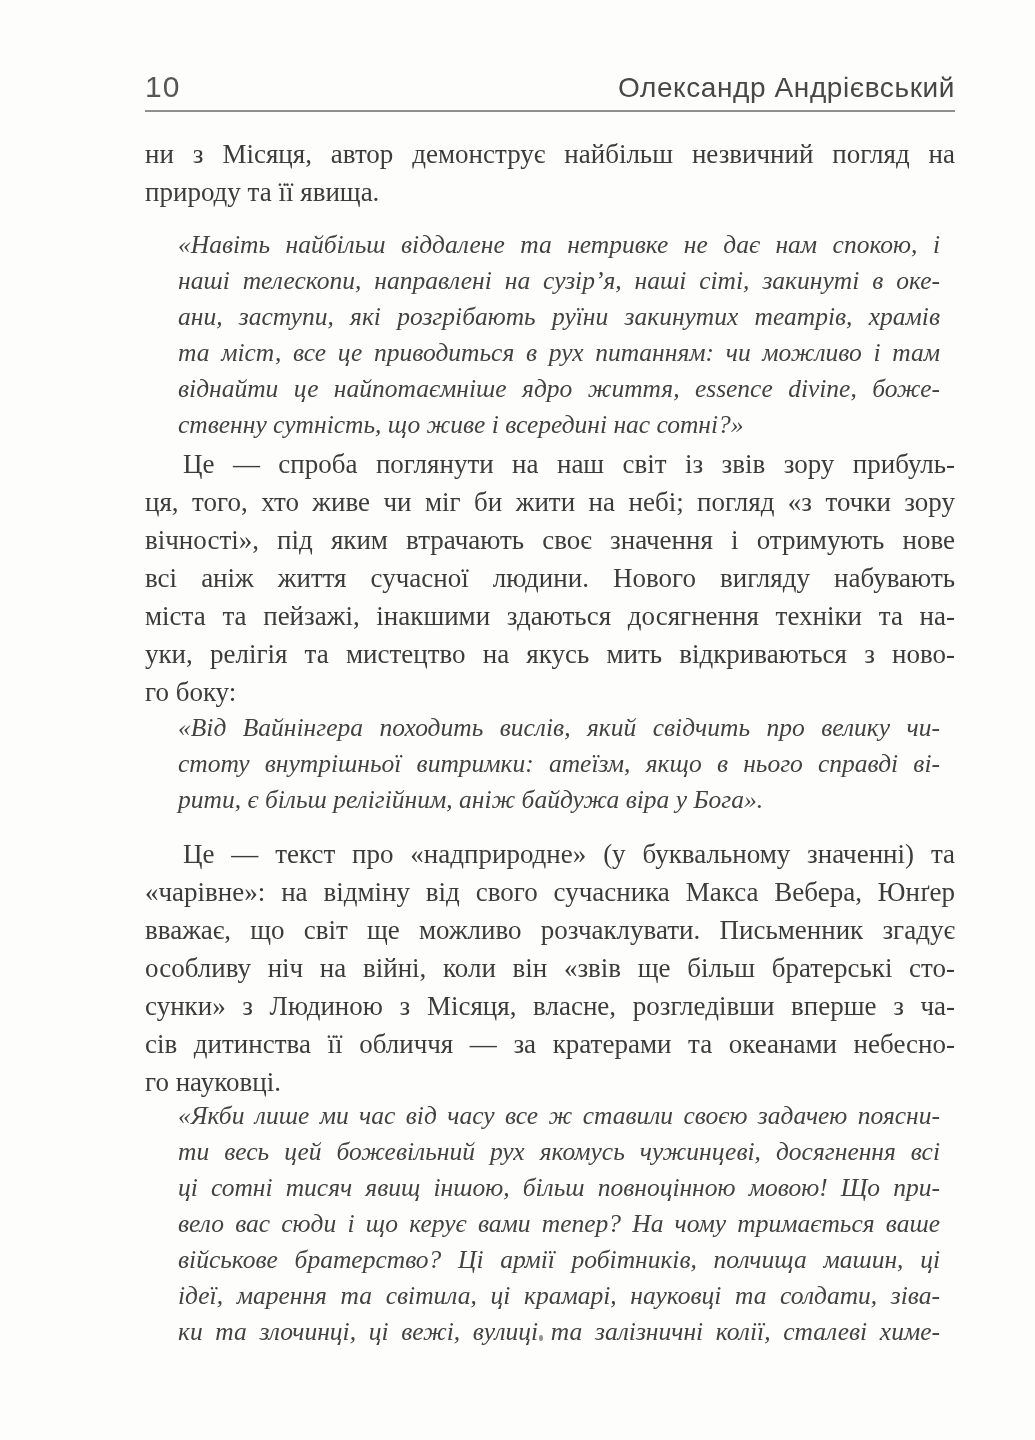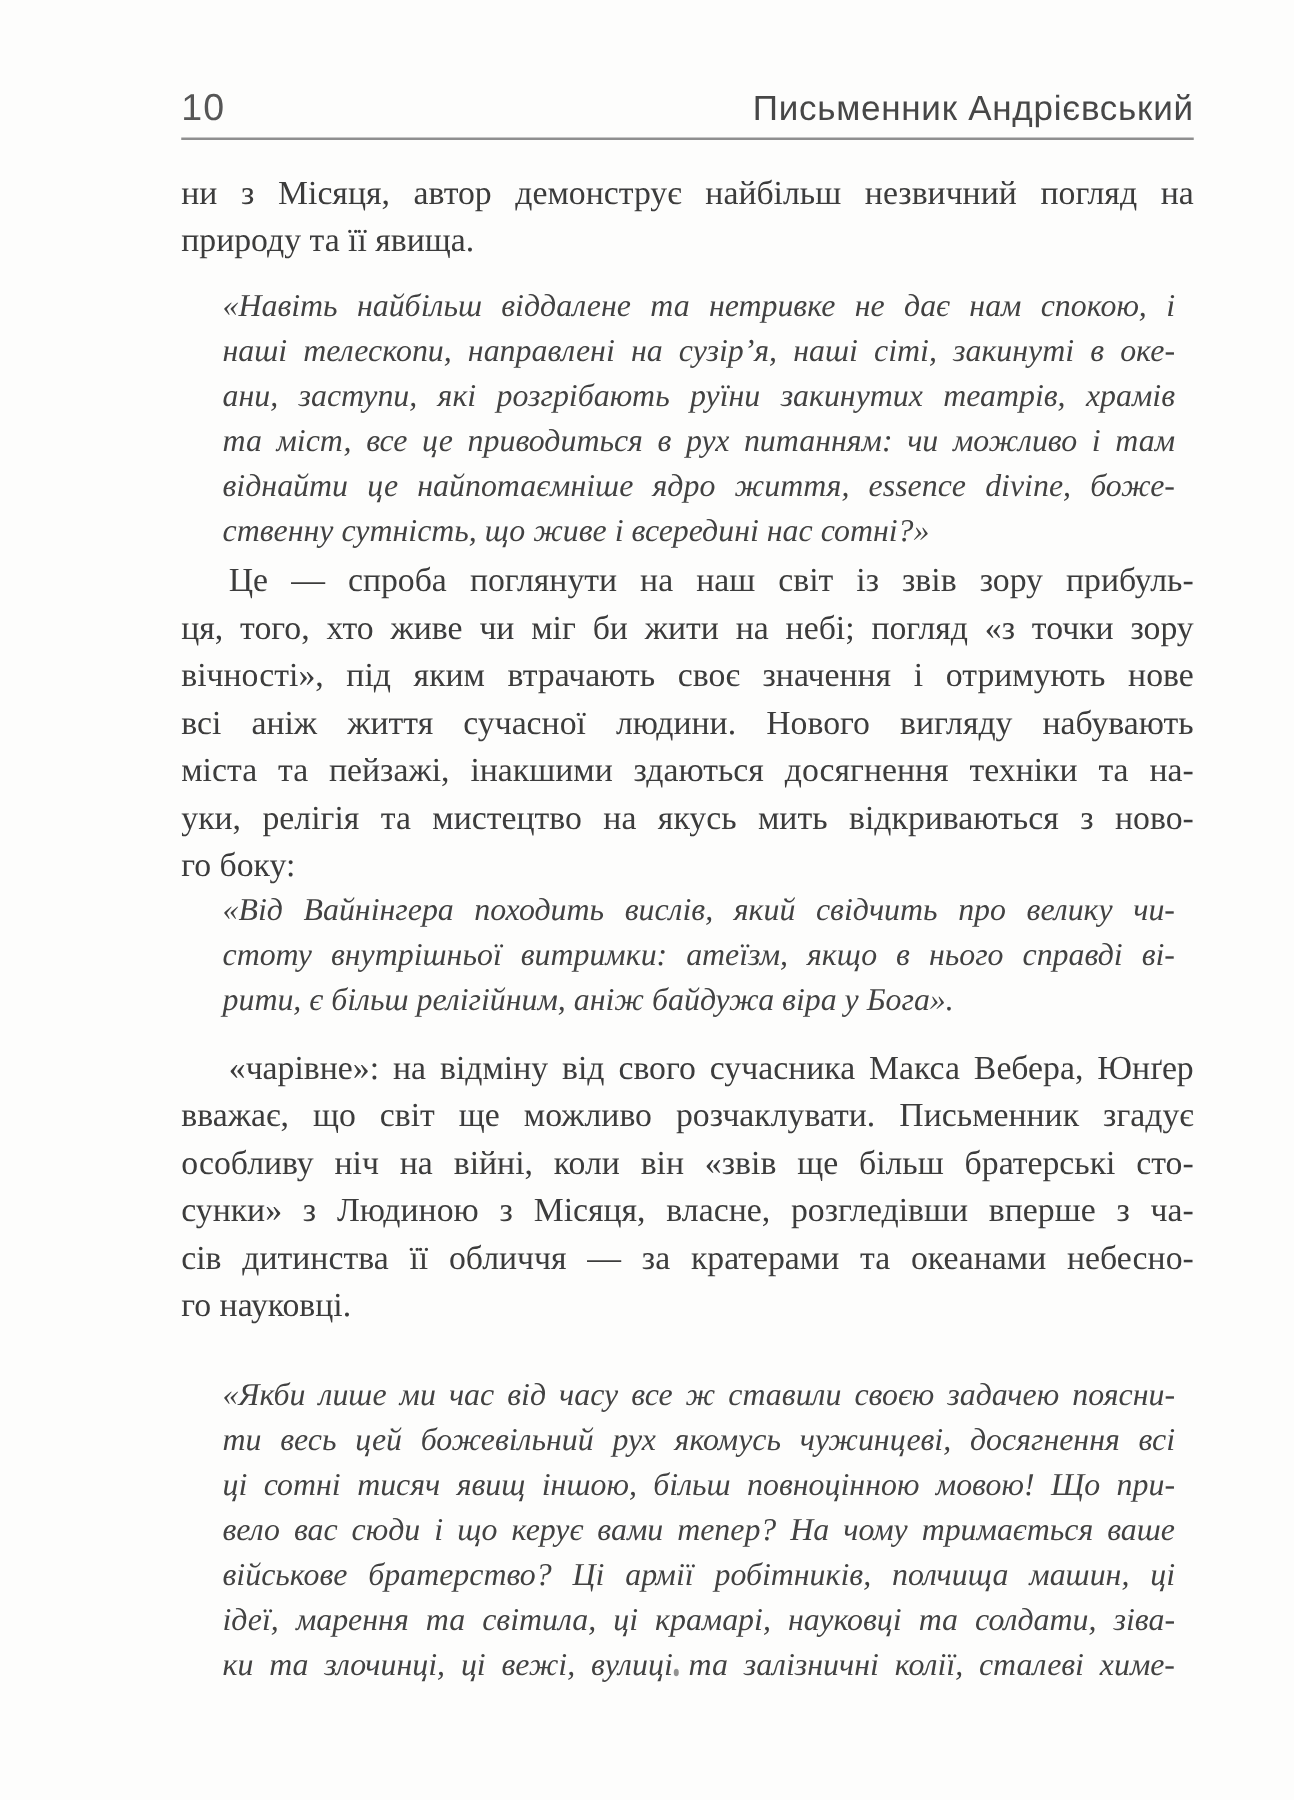--- a/index.html
+++ b/index.html
@@ -89,21 +89,21 @@
     opacity: 0.75;
   }
 </style>
 </head>
 <body>
 
 <div class="page">
 
   <div class="running-header">
     <span class="page-number">10</span>
-    <span class="running-head-title">Письменник Андрієвський</span>
+    <span class="running-head-title">Олександр Андрієвський</span>
   </div>
 
   <div class="header-rule"></div>
 
   <div class="para" style="top:135px;">
       <div class="line">ни з Місяця, автор демонструє найбільш незвичний погляд на</div>
       <div class="line">природу та її явища.</div>
     </div>
 
   <div class="quote" style="top:227px;">
@@ -125,20 +125,21 @@
       <div class="line">го боку:</div>
     </div>
 
   <div class="quote" style="top:710px;">
       <div class="line">«Від Вайнінгера походить вислів, який свідчить про велику чи-</div>
       <div class="line">стоту внутрішньої витримки: атеїзм, якщо в нього справді ві-</div>
       <div class="line">рити, є більш релігійним, аніж байдужа віра у Бога».</div>
     </div>
 
   <div class="para indent-first" style="top:835px;">
+      <div class="line">Це — текст про «надприродне» (у буквальному значенні) та</div>
       <div class="line">«чарівне»: на відміну від свого сучасника Макса Вебера, Юнґер</div>
       <div class="line">вважає, що світ ще можливо розчаклувати. Письменник згадує</div>
       <div class="line">особливу ніч на війні, коли він «звів ще більш братерські сто-</div>
       <div class="line">сунки» з Людиною з Місяця, власне, розгледівши вперше з ча-</div>
       <div class="line">сів дитинства її обличчя — за кратерами та океанами небесно-</div>
       <div class="line">го науковці.</div>
     </div>
 
   <div class="quote justify-last" style="top:1098px;">
       <div class="line">«Якби лише ми час від часу все ж ставили своєю задачею поясни-</div>

